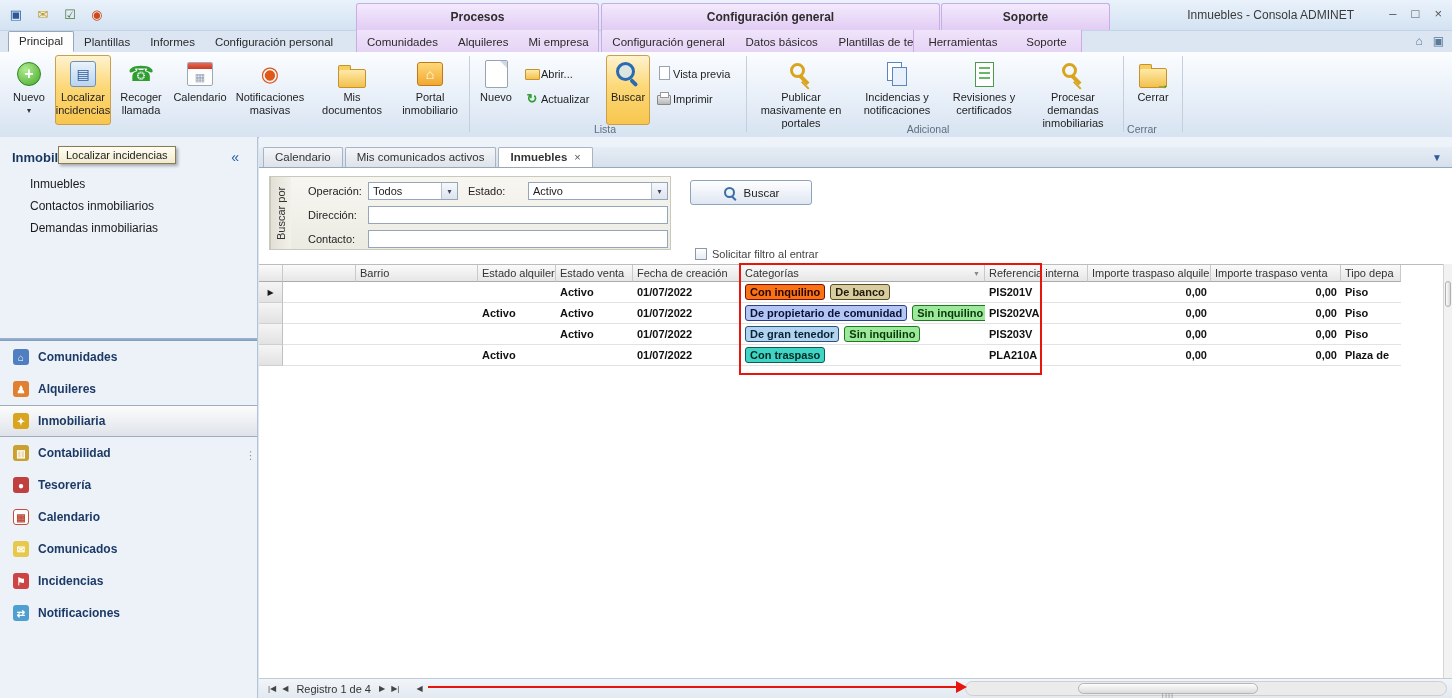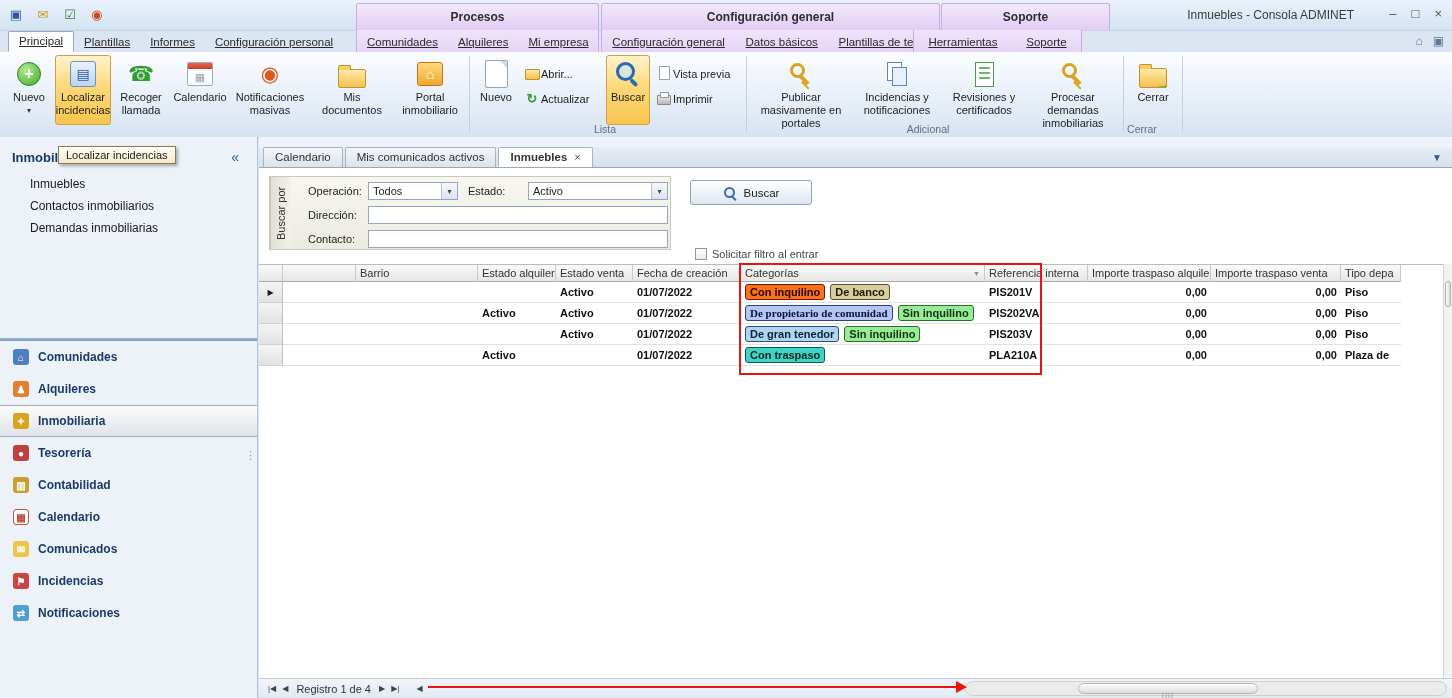--- a/index.html
+++ b/index.html
@@ -19,21 +19,21 @@
   .ctx1{left:356px;width:243px;} .ctx2{left:601px;width:339px;} .ctx3{left:941px;width:169px;}
   .wtitle{position:absolute;right:98px;top:8px;font-size:12px;color:#3a3a3a;}
   .wctrl{position:absolute;right:10px;top:6px;display:flex;gap:15px;color:#555;font-size:13px;}
   .wctrl span{cursor:default;}
   
   .tabrow{position:absolute;left:0;top:30px;width:1452px;height:22px;border-bottom:1px solid #c2d0e0;}
   .tabgroup{position:absolute;top:0;height:22px;display:flex;align-items:center;box-sizing:border-box;}
   .tg-main{left:8px;}
   .ctxbg{background:linear-gradient(#efe4fa,#e6d3f5);border-left:1px solid #cbaae6;border-right:1px solid #cbaae6;justify-content:space-around;}
   .tg-procesos{left:356px;width:243px;} .tg-config{left:601px;width:339px;} .tg-soporte{left:913px;width:169px;}
-  .rtab{display:inline-block;padding:4px 10px 3px;font-size:11.5px;color:#2a2a2a;white-space:nowrap;text-decoration:underline;}
+  .rtab{display:inline-block;padding:4px 10px 3px;font-size:11.5px;color:#2a2a2a;white-space:nowrap;}
   .rtab.active{background:#fdfdfd;border:1px solid #98a8bc;border-bottom:1px solid #fdfdfd;
     border-radius:2px 2px 0 0;padding:3px 10px 4px;}
   .tr-ics{position:absolute;right:8px;top:4px;display:flex;gap:10px;color:#5a7a9a;font-size:12px;}
   
   .ribbon{position:absolute;left:0;top:52px;width:1452px;height:85px;
     background:linear-gradient(#fbfdff,#e2ebf6 70%,#d7e3f1);border-bottom:1px solid #aebfd2;}
   .ribbon-inner{display:flex;align-items:flex-start;padding:2px 2px 0 4px;height:100%;box-sizing:border-box;}
   .bigbtn{display:flex;flex-direction:column;align-items:center;justify-content:flex-start;gap:2px;
     padding:3px 3px 1px;margin:1px;border:1px solid transparent;border-radius:3px;height:70px;
     box-sizing:border-box;flex:none;}
@@ -383,26 +383,26 @@
       </div>
       <div class="nav-item">
         <span class="nic n-rentals"></span>
         <span class="nav-label">Alquileres</span>
       </div>
       <div class="nav-item selected">
         <span class="nic n-realestate-key"></span>
         <span class="nav-label">Inmobiliaria</span>
       </div>
       <div class="nav-item">
+        <span class="nic n-accounting"></span>
+        <span class="nav-label">Contabilidad</span>
+      </div>
+      <div class="nav-item">
         <span class="nic n-treasury"></span>
         <span class="nav-label">Tesorería</span>
-      </div>
-      <div class="nav-item">
-        <span class="nic n-accounting"></span>
-        <span class="nav-label">Contabilidad</span>
       </div>
       <div class="nav-item">
         <span class="nic n-calendar"></span>
         <span class="nav-label">Calendario</span>
       </div>
       <div class="nav-item">
         <span class="nic n-communications"></span>
         <span class="nav-label">Comunicados</span>
       </div>
       <div class="nav-item">
@@ -513,21 +513,21 @@
             <div class="gcell c9">Piso</div>
           </div>
           <div class="grow">
             <div class="gind"></div>
             <div class="gcell c0"></div>
             <div class="gcell c1"></div>
             <div class="gcell c2">Activo</div>
             <div class="gcell c3">Activo</div>
             <div class="gcell c4">01/07/2022</div>
             <div class="gcell c5">
-              <span class="badge" style="background: rgb(180, 198, 244); border-color: rgb(44, 63, 142); color: rgb(10, 18, 56); font-family: Liberation Serif, serif;">De propietario de comunidad</span>
+              <span class="badge" style="background: rgb(180, 198, 244); border-color: rgb(44, 63, 142); color: rgb(10, 18, 56);">De propietario de comunidad</span>
               <span class="badge" style="background: rgb(156, 233, 156); border-color: rgb(31, 122, 31); color: rgb(7, 56, 7);">Sin inquilino</span>
             </div>
             <div class="gcell c6">PIS202VA</div>
             <div class="gcell c7 ralign">0,00</div>
             <div class="gcell c8 ralign">0,00</div>
             <div class="gcell c9">Piso</div>
           </div>
           <div class="grow">
             <div class="gind"></div>
             <div class="gcell c0"></div>

